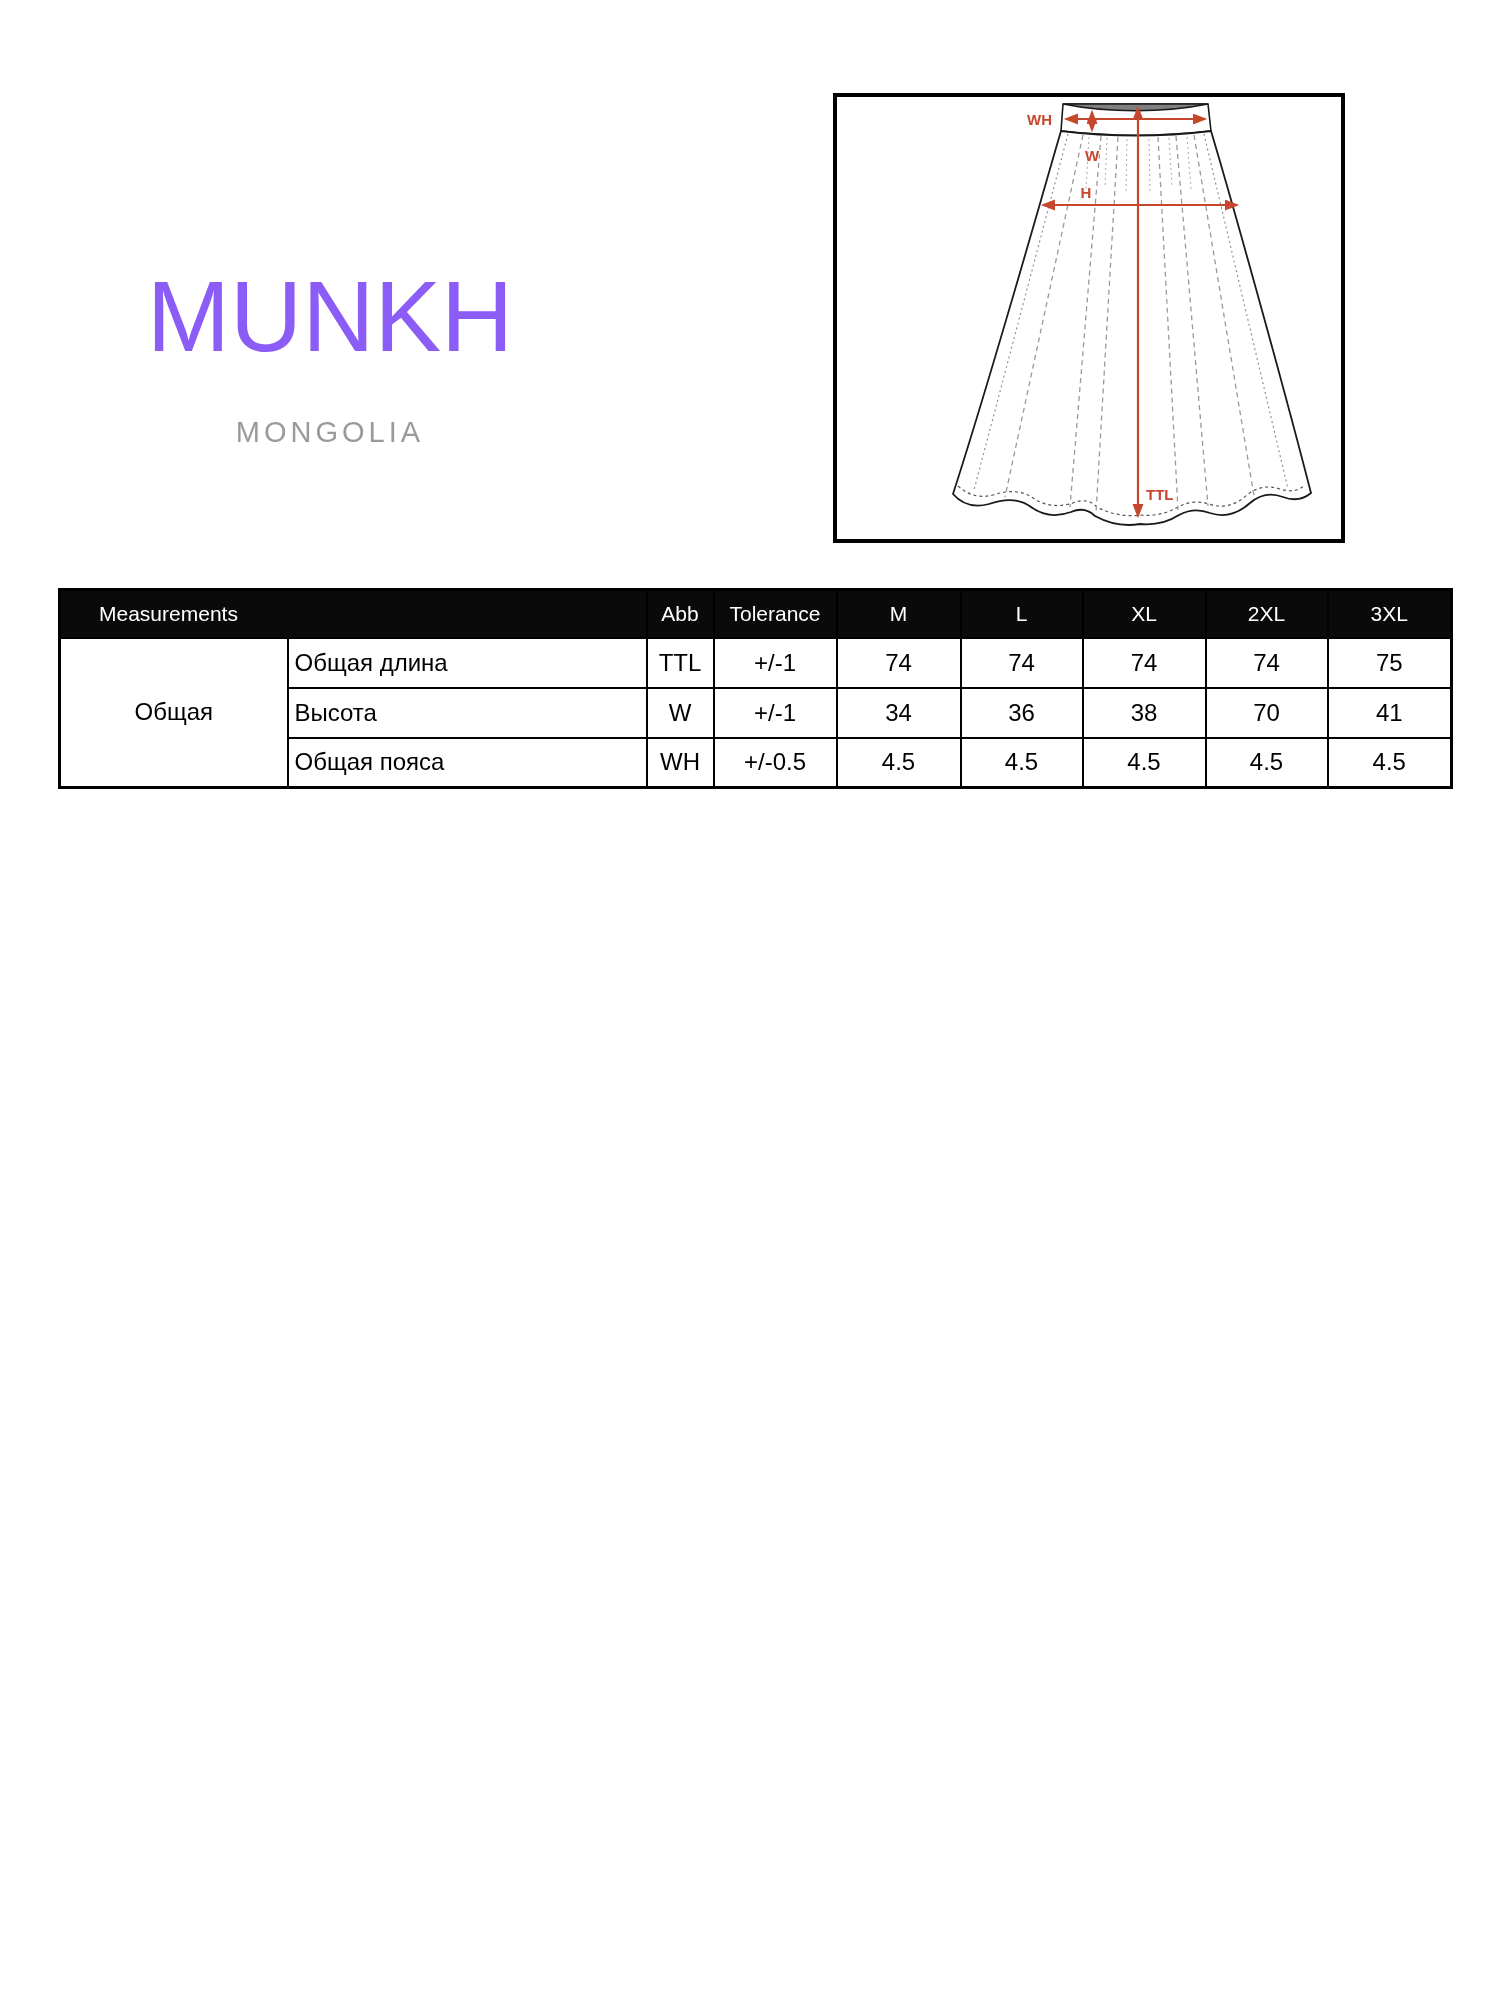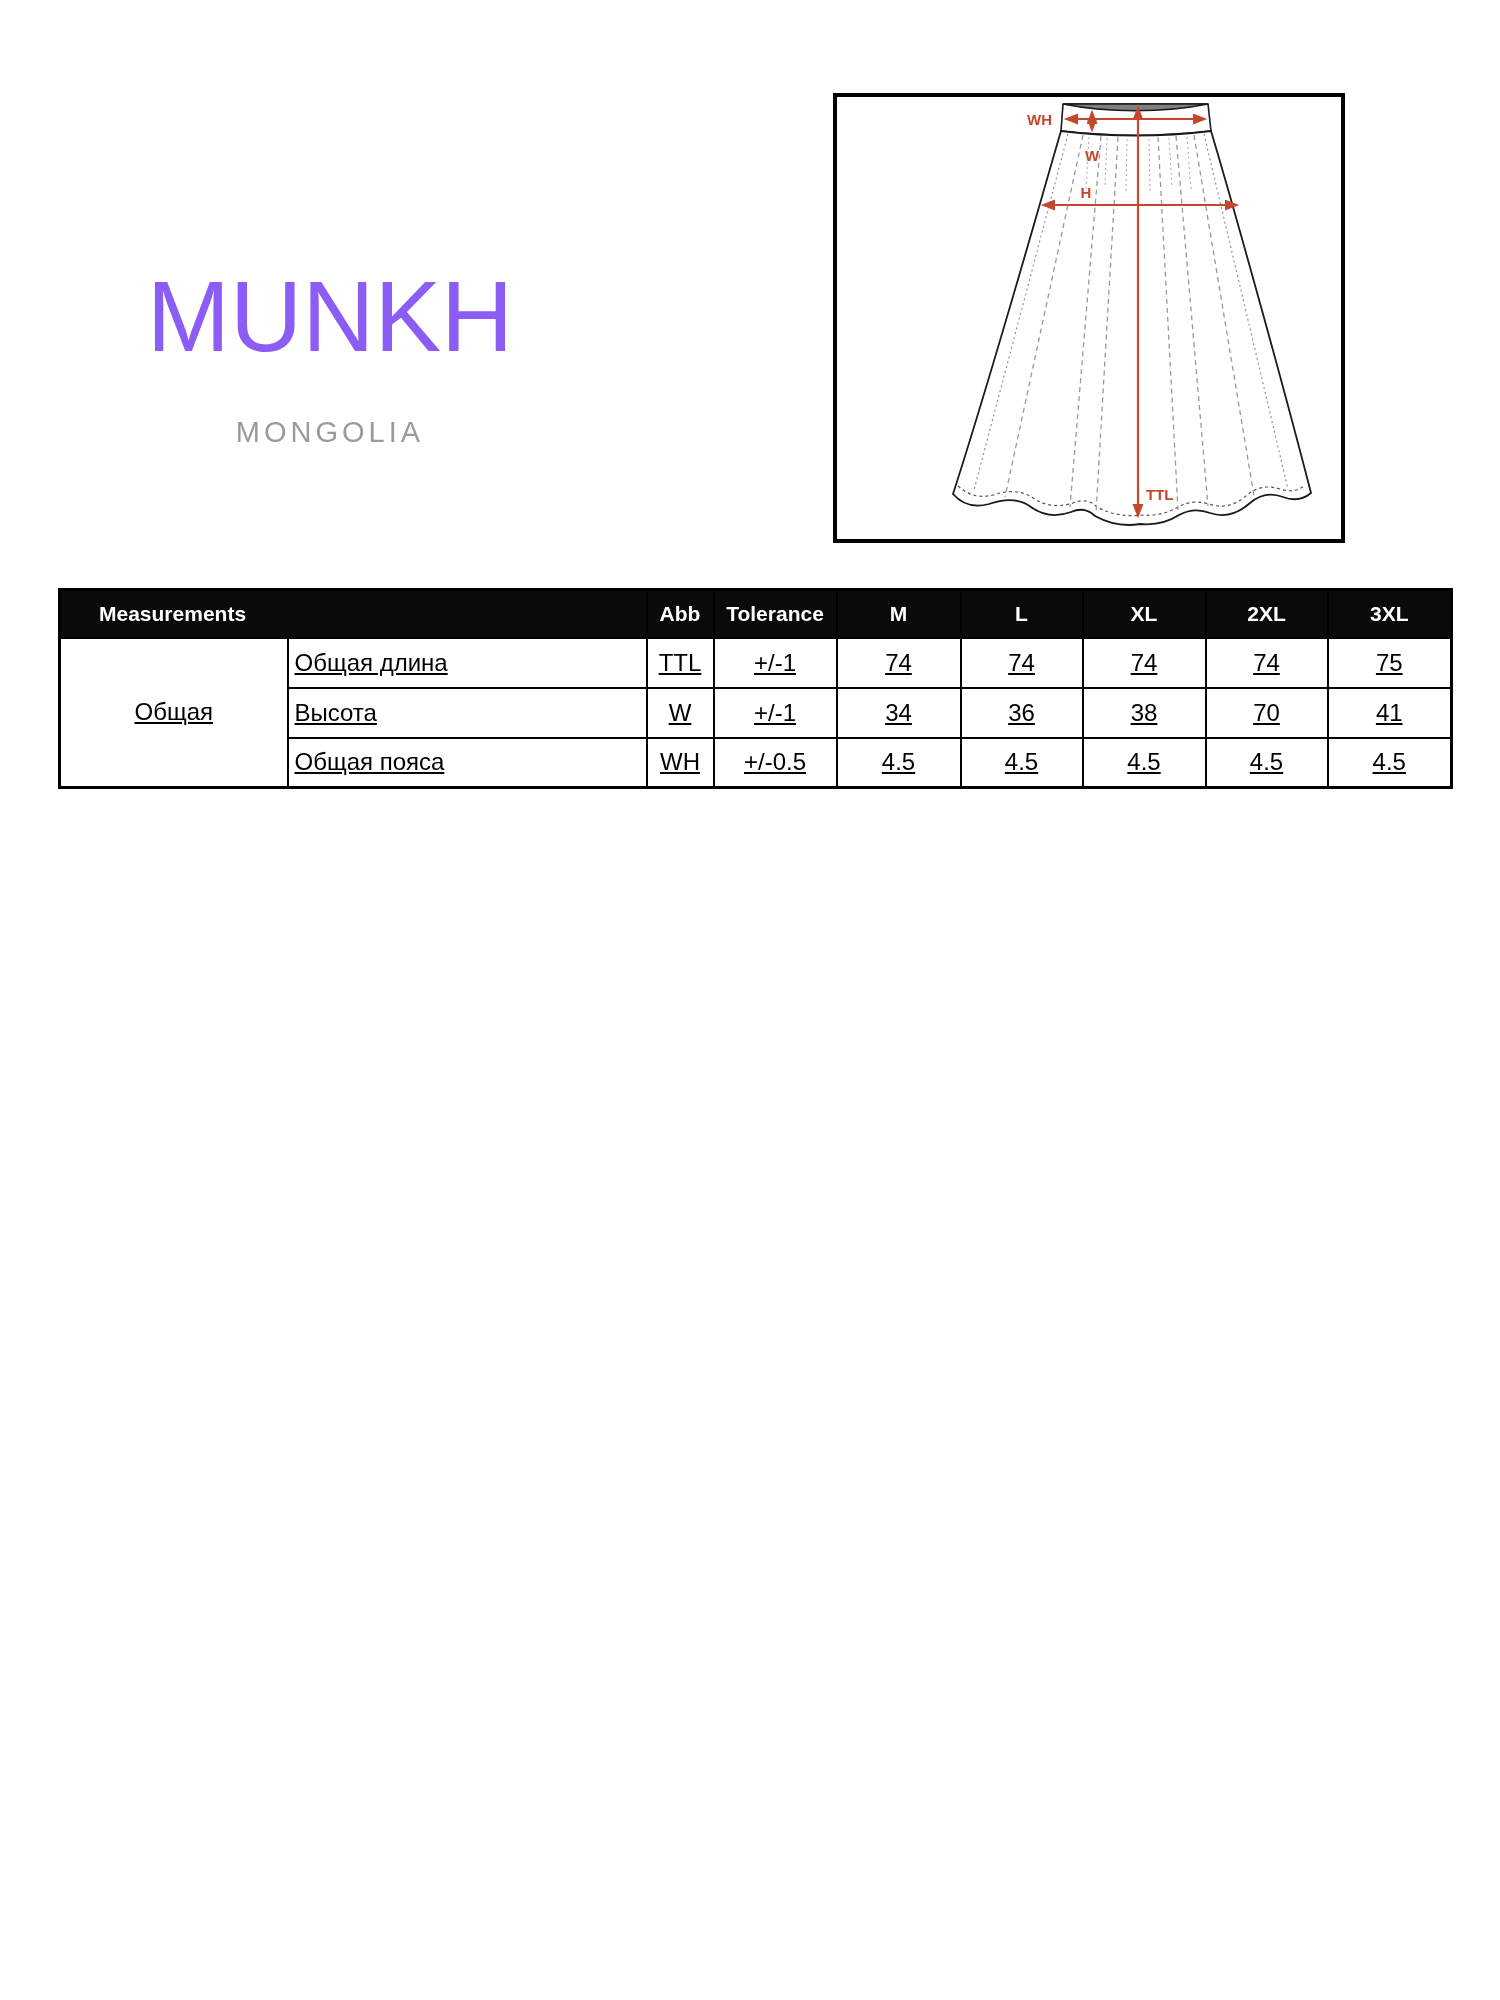--- a/index.html
+++ b/index.html
@@ -36,30 +36,29 @@
   
   .spec-table {
     position:absolute; left:58px; top:588px;
     width:1392px;
     border-collapse:collapse; table-layout:fixed;
     border:3px solid #000;
     font-size:24px; color:#000;
   }
   .spec-table th {
     background:#0a0a0a; color:#ffffff;
-    font-weight:bold; font-size:21px;
+    font-weight:normal; font-size:21px;
     height:48px; text-align:center;
     border:2px solid #000;
   }
   .spec-table th.th-meas { text-align:left; padding-left:38px; }
   .spec-table td {
     border:2px solid #000;
     height:50px; text-align:center;
     background:#ffffff;
-    text-decoration:underline;
   }
   .spec-table td.group-cell { font-size:24px; }
   .spec-table td.name-cell { text-align:left; padding-left:6px; }
 </style>
 </head>
 <body>
 
 <div class="page">
 
   <div class="brand">MUNKH</div>

